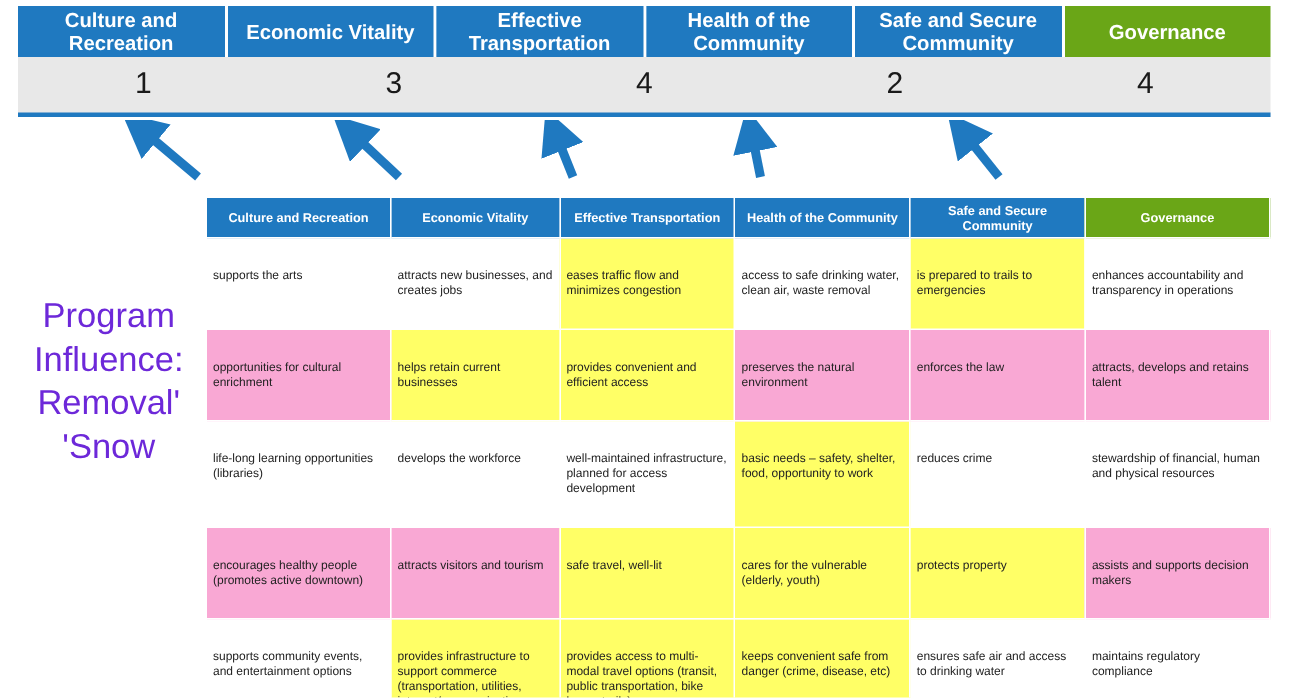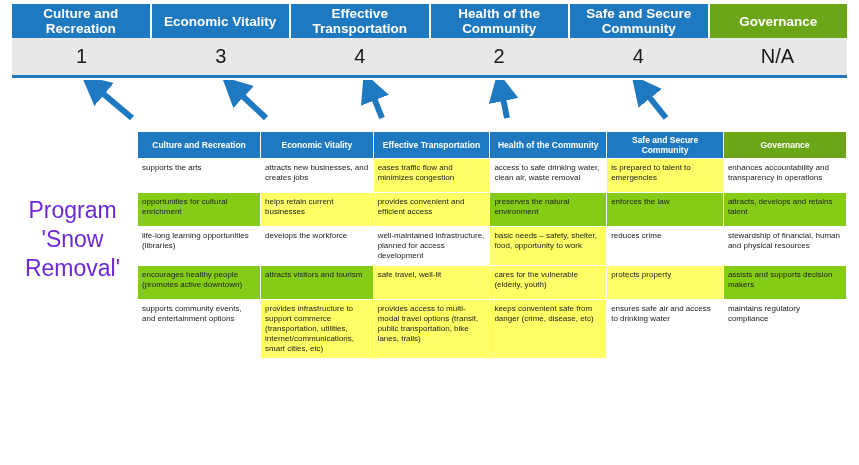--- a/index.html
+++ b/index.html
@@ -106,27 +106,27 @@
     box-sizing: border-box;
     border: 1px solid #ffffff;
   }
   .matrix th.blue { background: #1f79c0; }
   .matrix th.green { background: #6aa617; }
   .matrix td {
     font-size: 8px;
     line-height: 10px;
     color: #222222;
     vertical-align: top;
-    padding: 4px 4px;
+    padding: 20px 4px;
     border: 1px solid #ffffff;
     background: #ffffff;
     height: 34px;
     box-sizing: border-box;
   }
-  .matrix tr.shade td { background: #84cc16; }
+  .matrix tr.shade td { background: #f9a8d4; }
   .matrix td.hl { background: #ffff66 !important; }
   .matrix td.blank { background: #ffffff !important; border: none; }
   .matrix tr.shade td.blank { background: #ffffff !important; }
 </style>
 </head>
 <body>
 
 <div class="top-band">
   <div class="cell blue">Culture and Recreation</div>
   <div class="cell blue">Economic Vitality</div>
@@ -135,21 +135,20 @@
   <div class="cell blue">Safe and Secure Community</div>
   <div class="cell green">Governance</div>
 </div>
 
 <div class="score-band">
   <div class="cell">1</div>
   <div class="cell">3</div>
   <div class="cell">4</div>
   <div class="cell">2</div>
   <div class="cell">4</div>
-  <div class="cell">N/A</div>
 </div>
 
 <div class="arrows">
   <svg width="835" height="52" viewBox="0 0 835 52" xmlns="http://www.w3.org/2000/svg">
     <defs>
       <marker id="ah" markerWidth="5" markerHeight="5" refX="2.2" refY="2.5" orient="auto">
         <path d="M0,0 L5,2.5 L0,5 z" fill="#1f79c0"></path>
       </marker>
     </defs>
     <g stroke="#1f79c0" stroke-width="6" fill="none" marker-end="url(#ah)">
@@ -157,22 +156,23 @@
       <line x1="254" y1="38" x2="222" y2="8"></line>
       <line x1="370" y1="38" x2="358" y2="8"></line>
       <line x1="495" y1="38" x2="489" y2="8"></line>
       <line x1="654" y1="38" x2="630" y2="8"></line>
     </g>
   </svg>
 </div>
 
 <div class="caption">
   <div>Program</div>
+  <div>Influence:</div>
+  <div>Removal'</div>
   <div>'Snow</div>
-  <div>Removal'</div>
 </div>
 
 <table class="matrix">
   <colgroup>
     <col style="width:118px">
       <col style="width:108px">
       <col style="width:112px">
     <col style="width:112px">
       <col style="width:112px">
       <col style="width:118px">
@@ -186,21 +186,21 @@
       <th class="blue">Safe and Secure Community</th>
       <th class="green">Governance</th>
     </tr>
   </thead>
   <tbody id="matrix-body">
       <tr>
         <td>supports the arts</td>
         <td>attracts new businesses, and creates jobs</td>
         <td class="hl">eases traffic flow and minimizes congestion</td>
         <td>access to safe drinking water, clean air, waste removal</td>
-        <td class="hl">is prepared to talent to emergencies</td>
+        <td class="hl">is prepared to trails to emergencies</td>
         <td>enhances accountability and transparency in operations</td>
       </tr>
       <tr class="shade">
         <td>opportunities for cultural enrichment</td>
         <td class="hl">helps retain current businesses</td>
         <td class="hl">provides convenient and efficient access</td>
         <td>preserves the natural environment</td>
         <td>enforces the law</td>
         <td>attracts, develops and retains talent</td>
       </tr>

